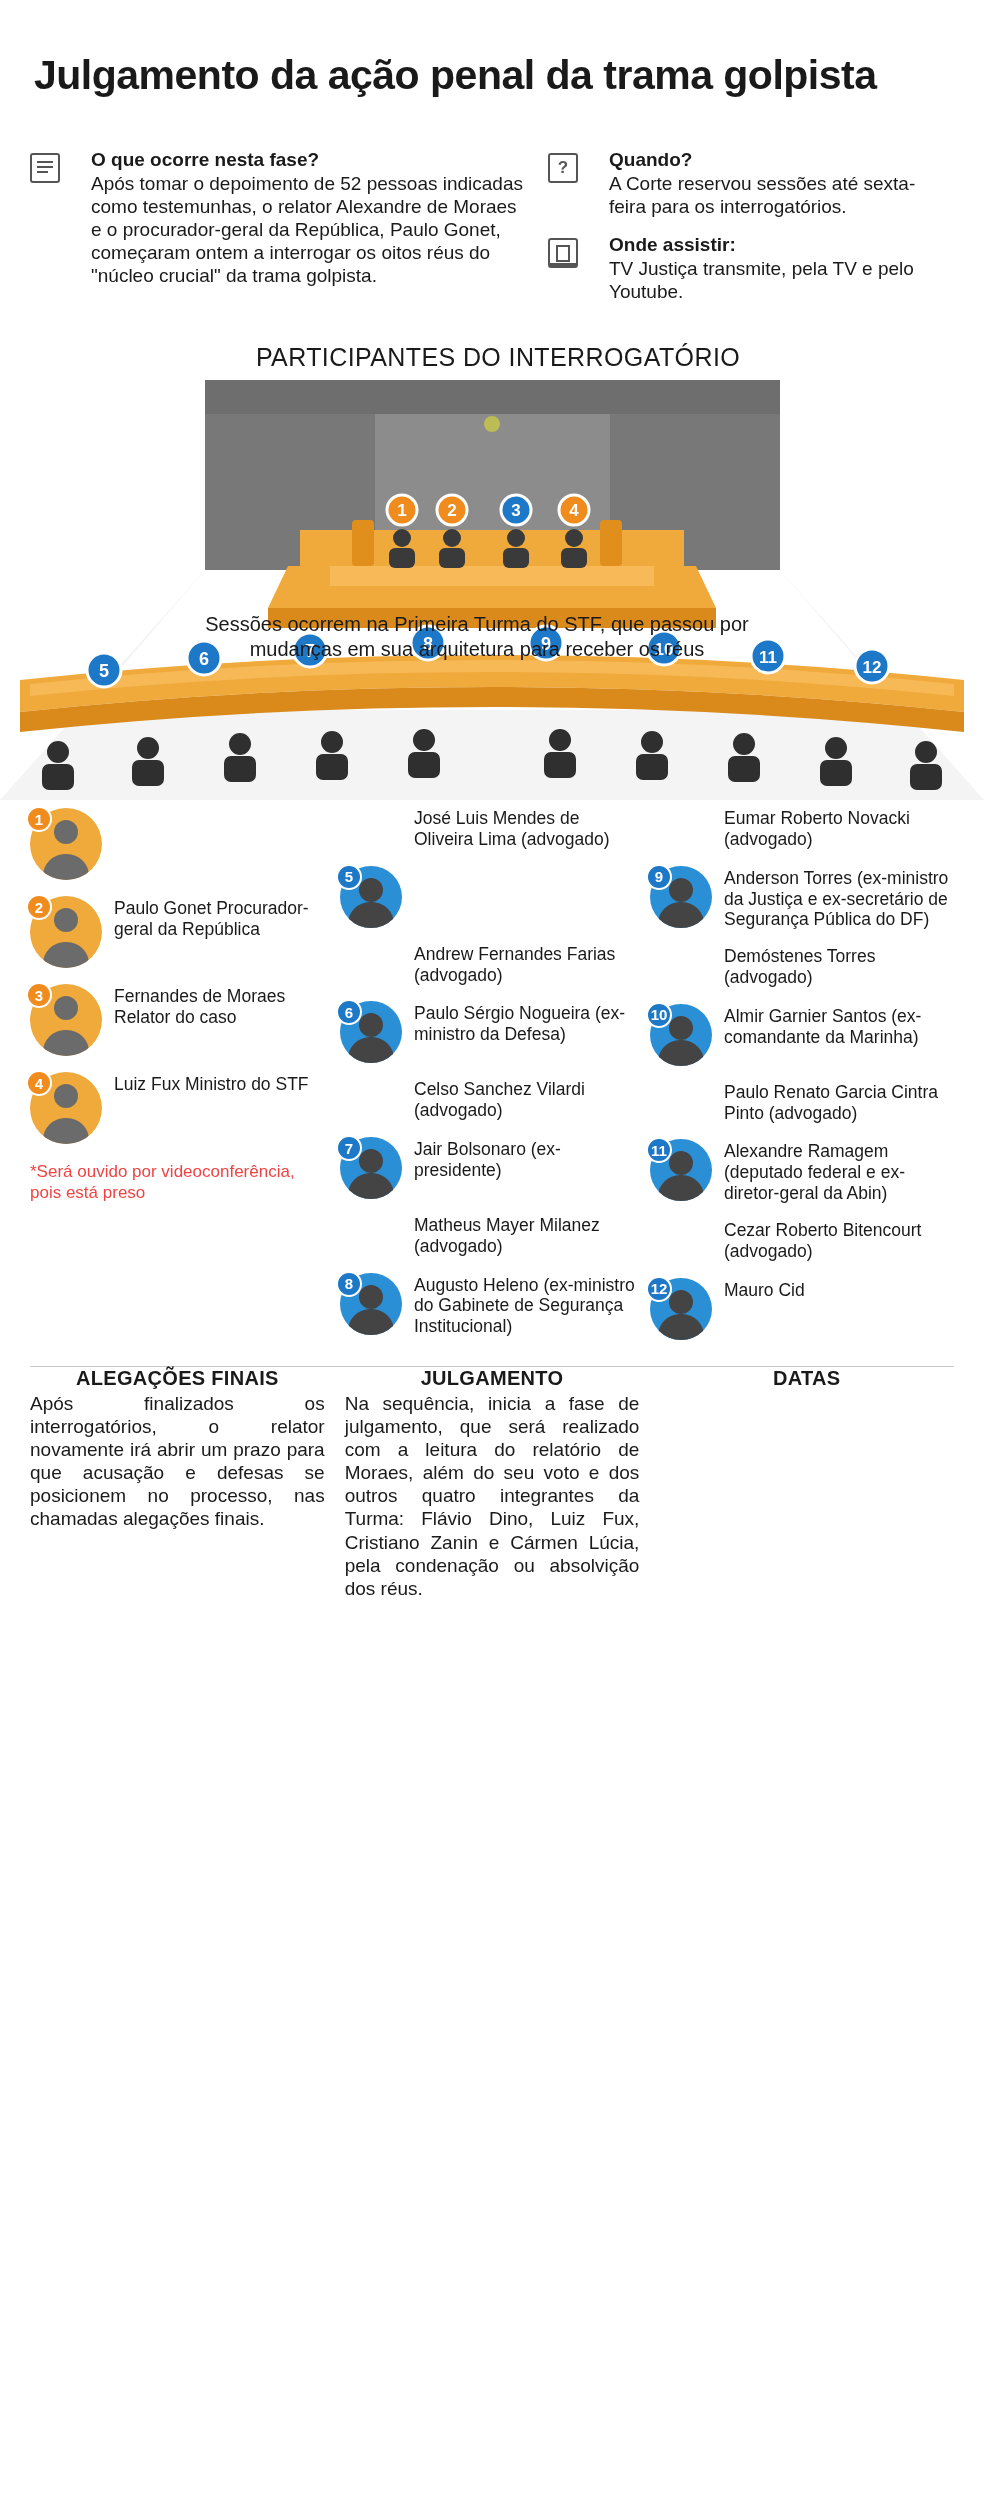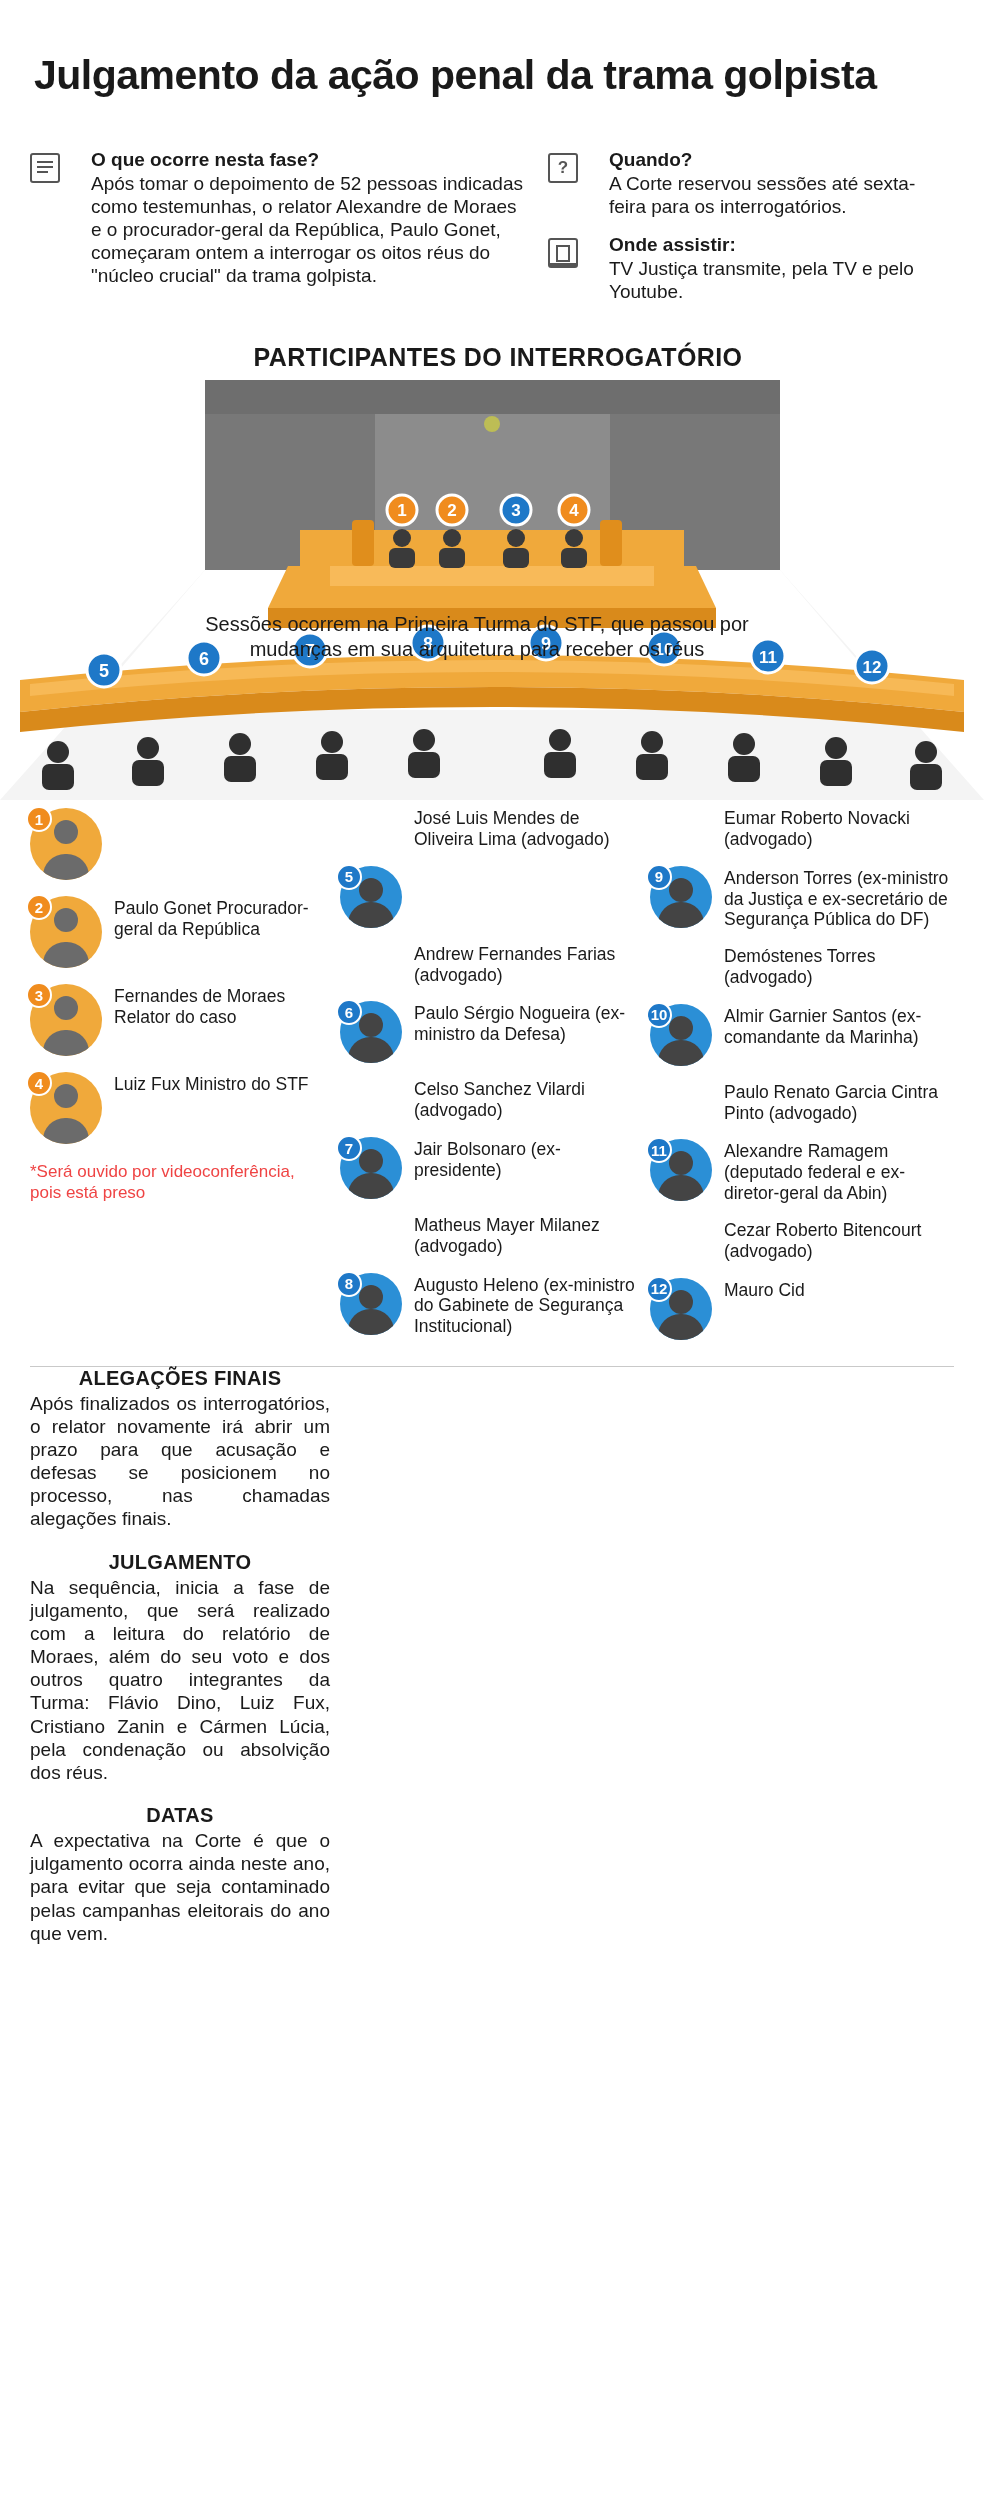--- a/index.html
+++ b/index.html
@@ -56,21 +56,21 @@
 
   .blk-title { font-size:19px; font-weight:bold; line-height:1.2; }
   .blk-body { font-size:19px; line-height:1.22; }
   .blk { margin-bottom:16px; display:flex; gap:27px;justify-content:flex-end; }
   .blk .txt { flex:1; }
 
   
   .sec-head {
     text-align:center;
     font-size:25px;
-    font-weight:bold;
+    font-weight:normal;
     letter-spacing:0.4px;
     margin: 24px 0 8px 12px;
   }
 
   
   .court { position:relative; width:984px; height:420px; }
   .court svg { display:block; }
 
   .caption {
     position:absolute;
@@ -130,21 +130,21 @@
 
   .ptext { flex:1; font-size:17.5px; line-height:1.19; padding-top:2px; }
 
   .plain { font-size:17.5px; line-height:1.19; margin: 0 0 16px 74px; }
 
   .footnote { font-size:17px; line-height:1.2; color:#ef4444; margin-top:18px; }
 
   
   .divider { height:1px; background:#c9c9c9; margin: 10px 30px 0 30px; }
   .bot-head { text-align:center; font-size:23px; font-weight:bold; letter-spacing:0.5px; margin: 20px 0 14px 0; }
-  .bot { display:flex; padding: 0 30px; gap: 20px; flex-direction: column; }
+  .bot { display:flex; padding: 0 30px; gap: 20px; }
   .bcol { width: 300px; }
   .bcol h4 { margin:0 0 2px 0; font-size:20px; font-weight:bold; text-align:center; letter-spacing:0.3px;}
   .bcol p { margin:0; font-size:19px; line-height:1.22; text-align:justify; }
 </style>
 </head>
 <body>
 
 <div class="page">
 
   <h1 class="title">Julgamento da ação penal da trama golpista</h1>
@@ -456,17 +456,16 @@
     <div class="bcol">
       <h4>ALEGAÇÕES FINAIS</h4>
       <p>Após finalizados os interrogatórios, o relator novamente irá abrir um prazo para que acusação e defesas se posicionem no processo, nas chamadas alegações finais.</p>
     </div>
     <div class="bcol">
       <h4>JULGAMENTO</h4>
       <p>Na sequência, inicia a fase de julgamento, que será realizado com a leitura do relatório de Moraes, além do seu voto e dos outros quatro integrantes da Turma: Flávio Dino, Luiz Fux, Cristiano Zanin e Cármen Lúcia, pela condenação ou absolvição dos réus.</p>
     </div>
     <div class="bcol">
       <h4>DATAS</h4>
-      <p>A expectativa na Corte é que o julgamento ocorra ainda neste ano, para evitar que seja contaminado pelas campanhas eleitorais do ano que vem.</p>
     </div>
   </div>
 
 </div>
 
 </body></html>

